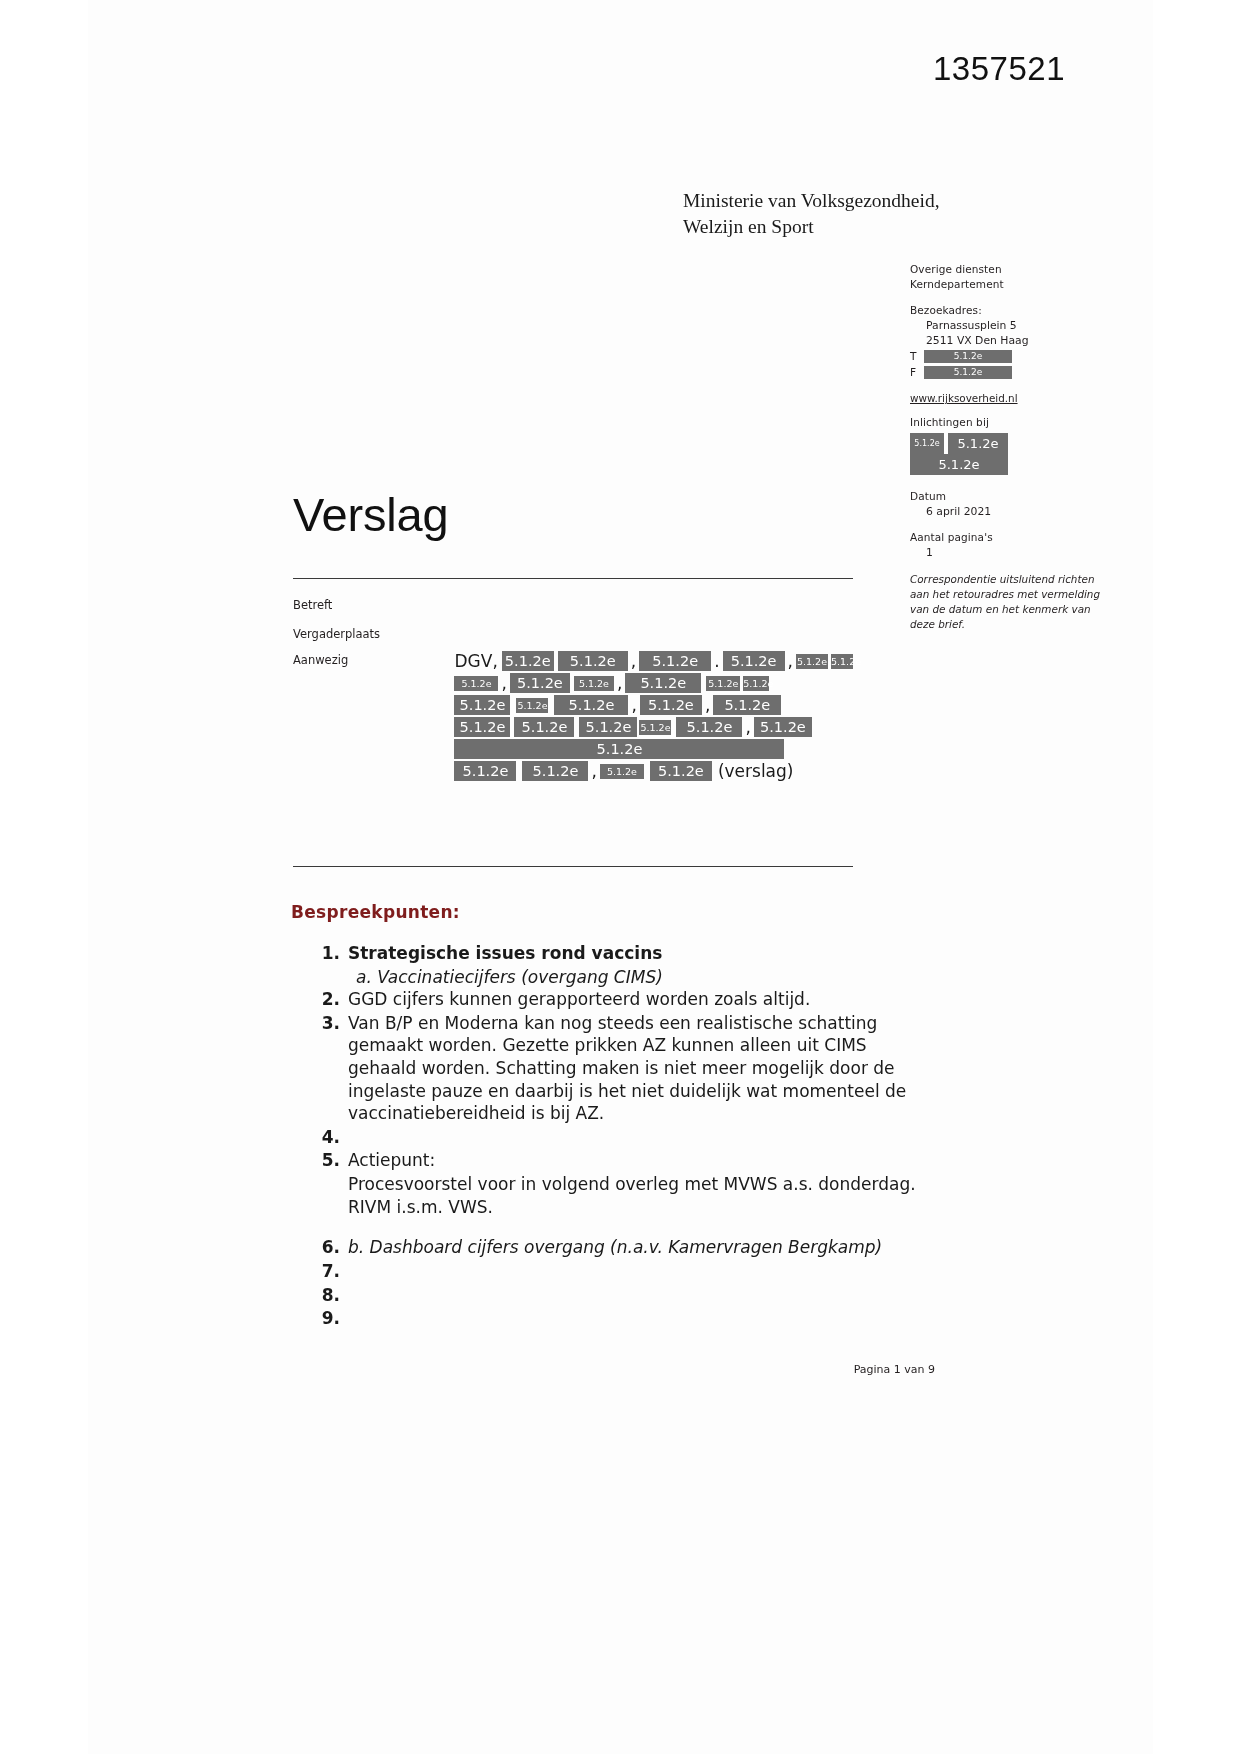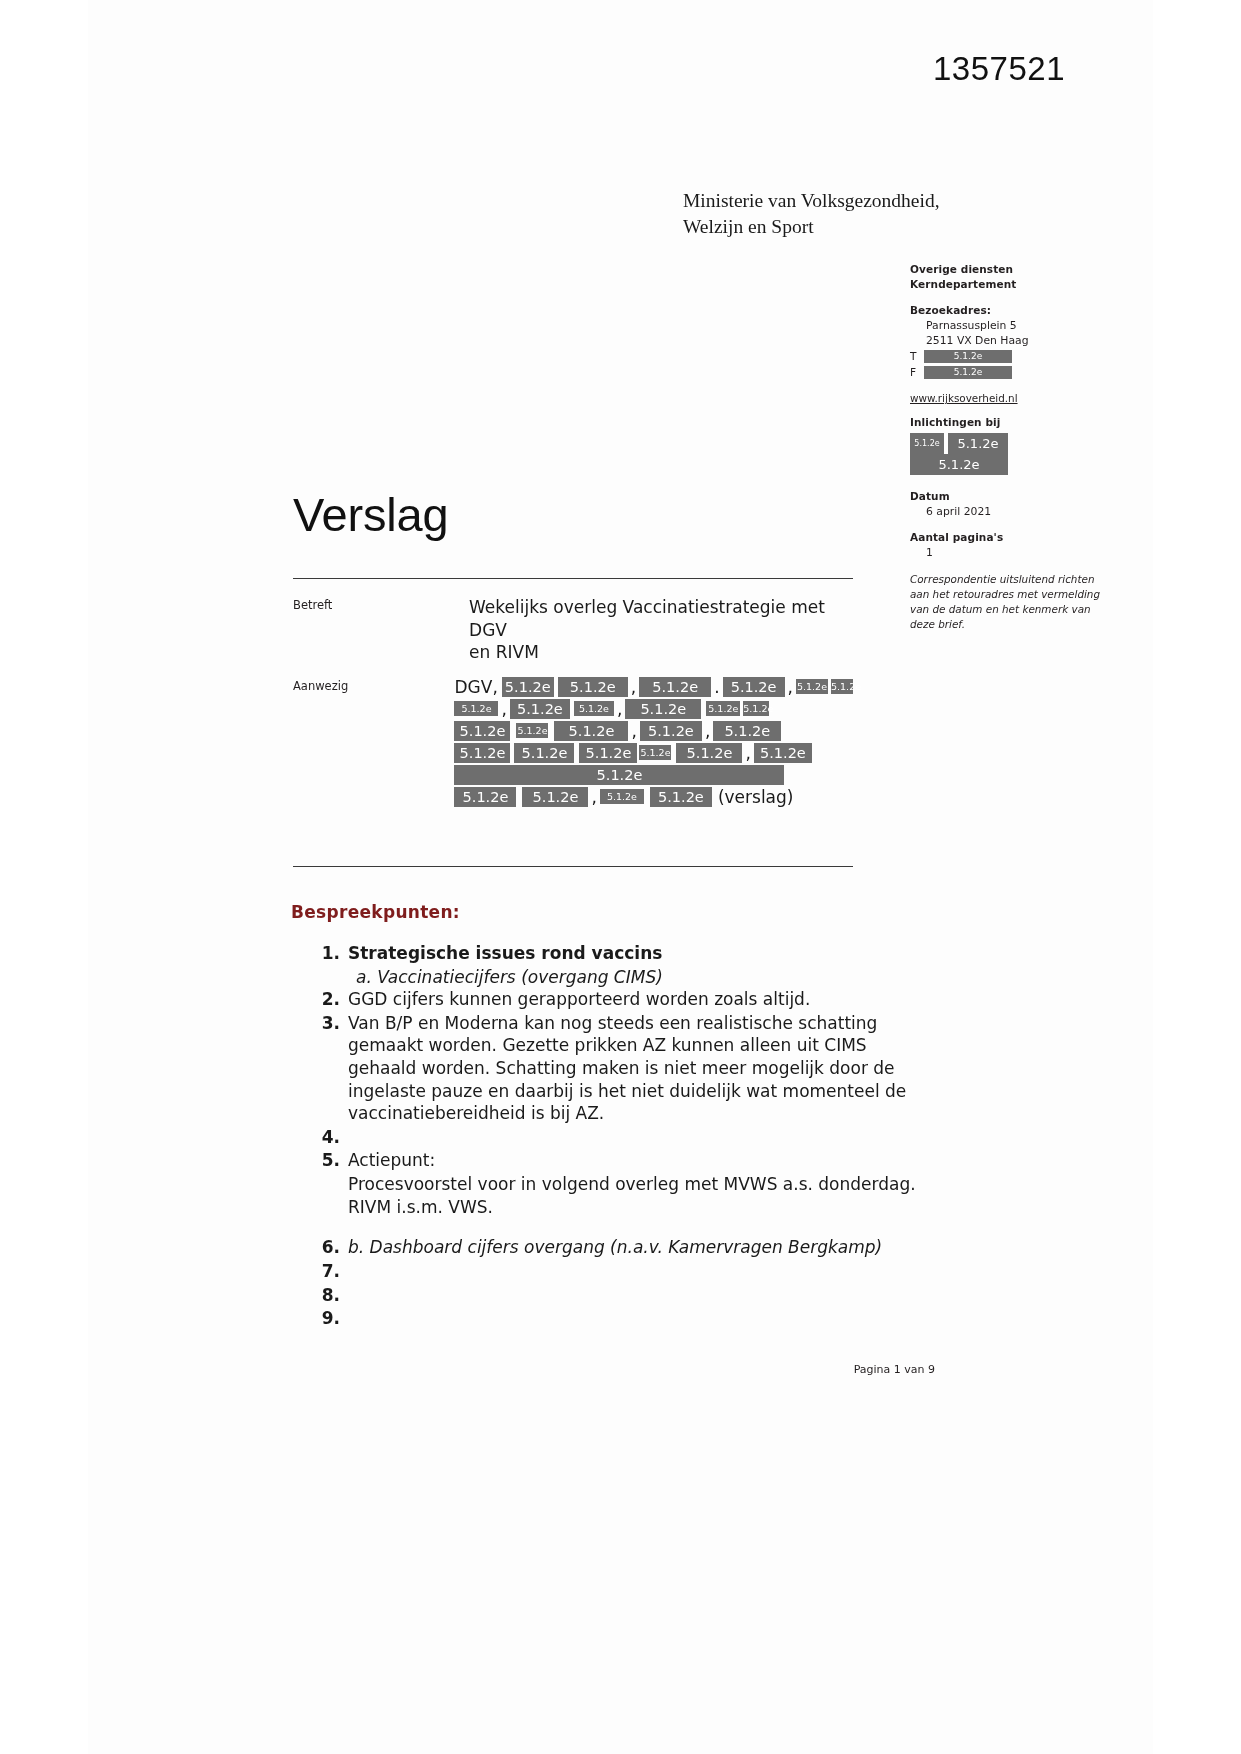--- a/index.html
+++ b/index.html
@@ -43,21 +43,21 @@
     position: absolute;
     left: 822px;
     top: 262px;
     width: 200px;
     font-family: "DejaVu Sans", sans-serif;
     font-size: 10.5px;
     line-height: 1.42;
     color: #231f20;
   }
   .sb-block { margin-bottom: 11px; }
-  .sb-head { font-weight: bold; font-size: 10.5px; letter-spacing: .1px; }
+  .sb-head { font-weight: normal; font-size: 10.5px; letter-spacing: .1px; }
   .sb-line { font-size: 10.8px; margin-left: 16px; }
   .sb-note {
     font-style: italic;
     font-size: 10.4px;
     line-height: 1.45;
     margin-top: 9px;
   }
   .sb-url { font-size: 10.4px; margin: 10px 0 9px 0; text-decoration: underline; }
   .kv { display: flex; align-items: center; gap: 5px; margin-top: 1px; }
   .kv .k { width: 9px; font-size: 10.6px; }
@@ -232,27 +232,27 @@
   </div>
 
   <div class="title">Verslag</div>
 
   <div class="rule rule-top"></div>
 
   <div class="meta">
 
     <div class="meta-row r-betreft">
       <div class="meta-label">Betreft</div>
-      <div class="meta-value">
-        <div>Wekelijks overleg Vaccinatiestrategie met DGV</div>
-        <div>en RIVM</div>
-      </div>
-    </div>
-
-
+    </div>
+
+
+    <div class="meta-row r-plaats">
+      <div class="meta-label">Vergaderplaats</div>
+      <div class="meta-value"></div>
+    </div>
 
     <div class="meta-row">
       <div class="meta-label">Aanwezig</div>
       <div class="aanwezig-val">
 
         <div class="arow">
           <span class="lbl">DGV,</span>
           <span class="rbox" style="width:52px">5.1.2e</span>
           <span class="rbox" style="width:70px;margin-left:4px">5.1.2e</span>
           <span class="sep">,</span>

